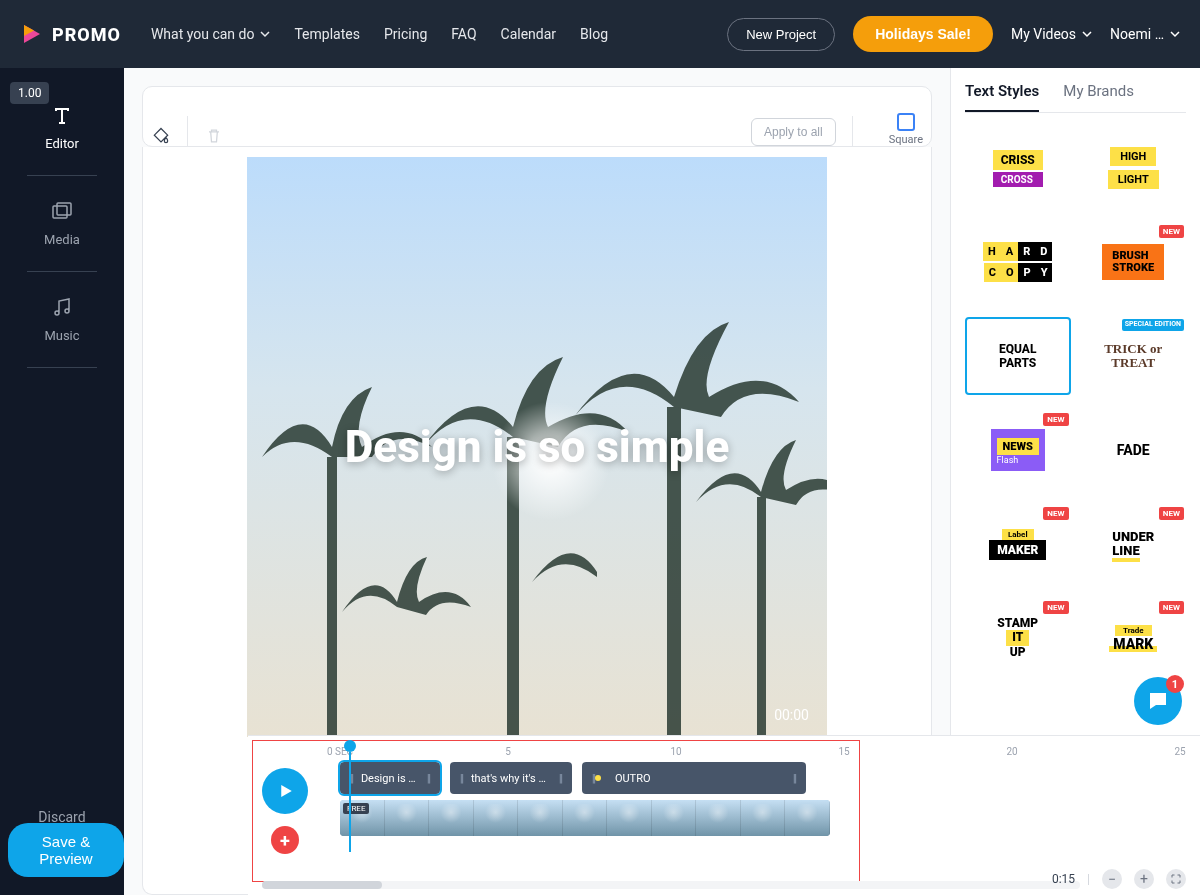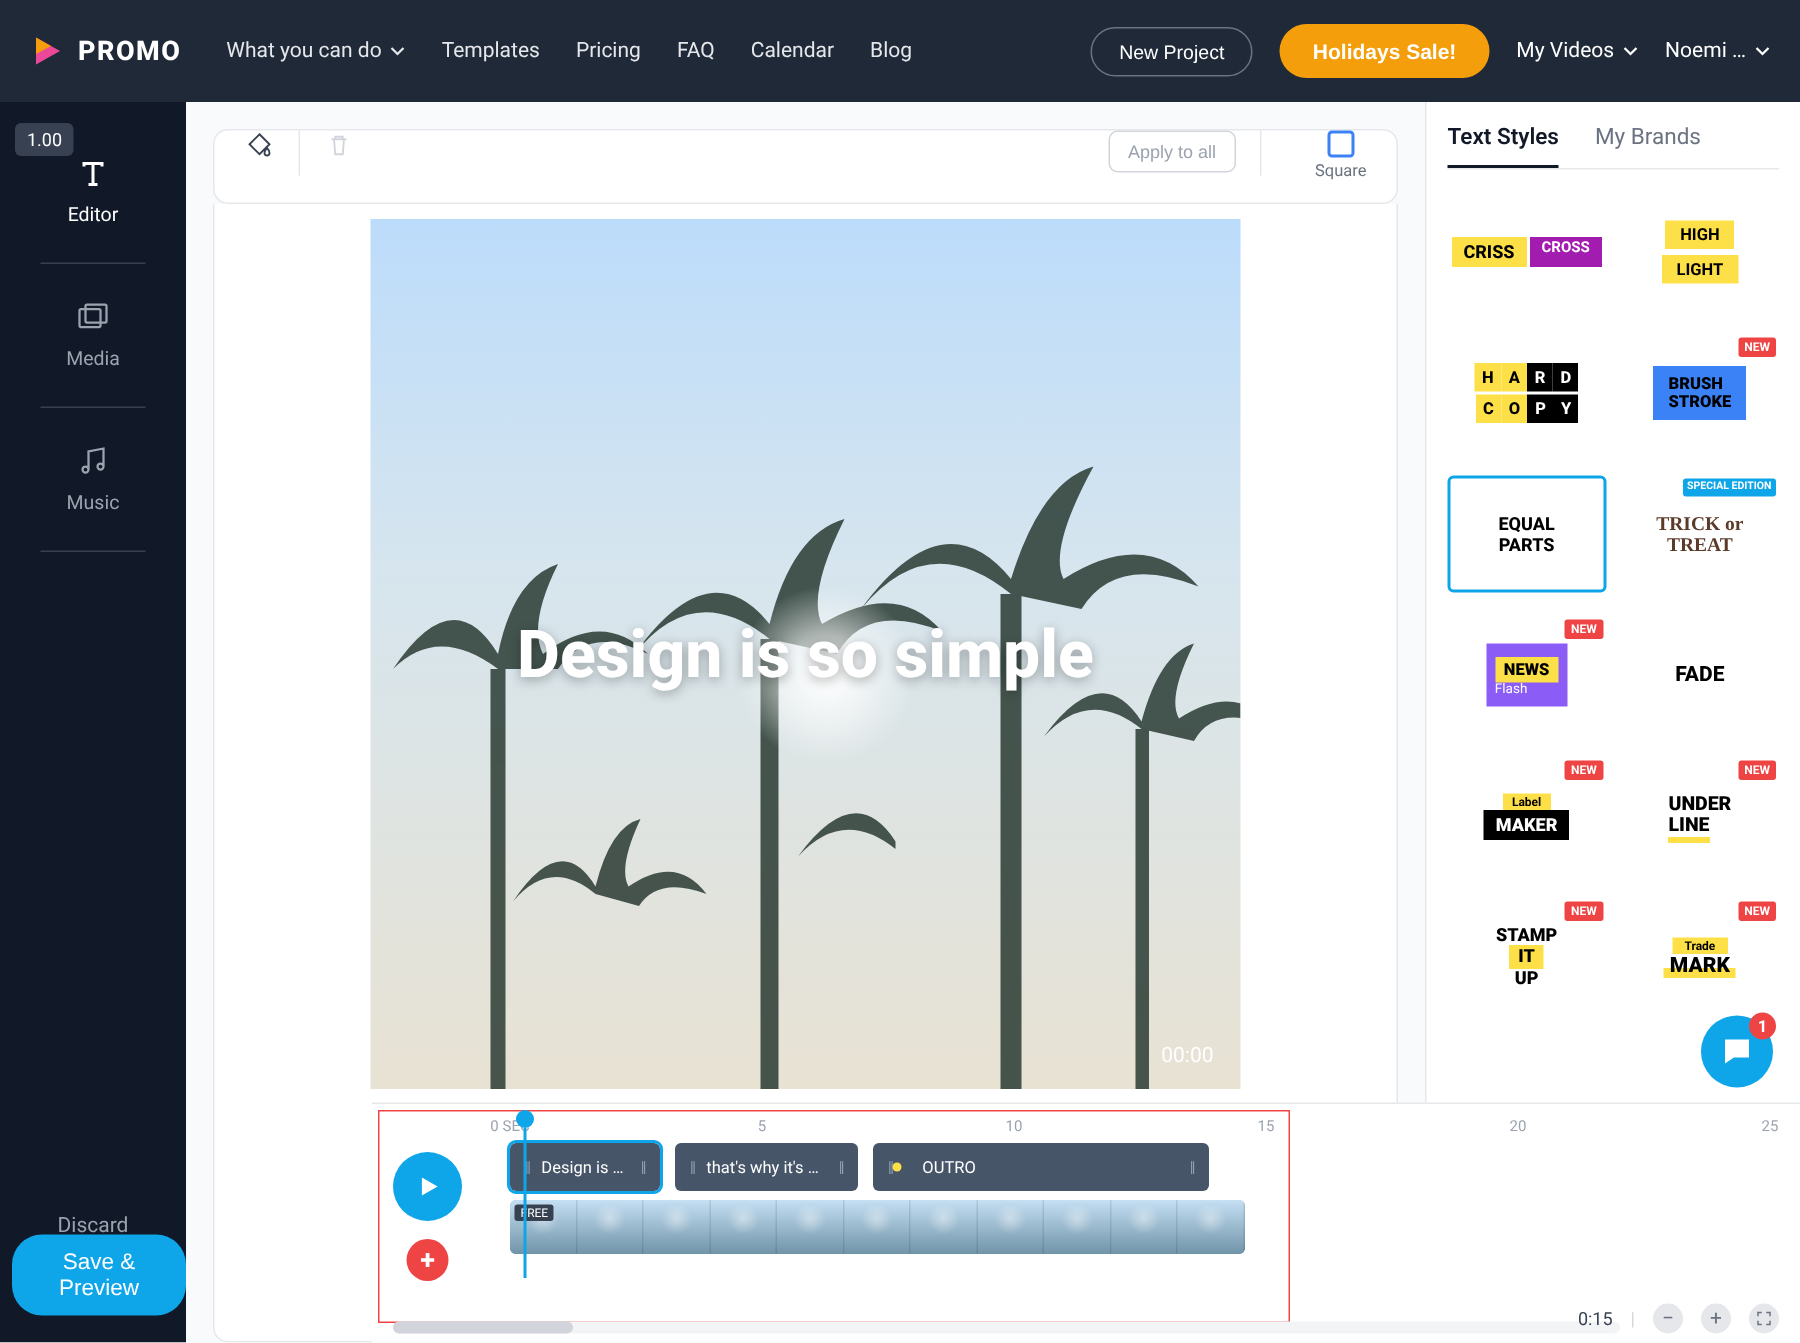--- a/index.html
+++ b/index.html
@@ -29,21 +29,21 @@
 .side-divider { width: 70px; height: 1px; background: #374151; margin: 6px 0; }
 .side-icon { width: 24px; height: 24px; }
 .discard { position: absolute; bottom: 70px; color: #9ca3af; font-size: 14px; cursor: pointer; }
 .save-preview { position: absolute; bottom: 18px; background: #0ea5e9; color: #fff; border: none; padding: 10px 14px; border-radius: 20px; font-size: 15px; font-weight: 500; cursor: pointer; left: 8px; }
 
 
 .main { flex: 1; display: flex; position: relative; background: #f9fafb; }
 
 
 .canvas-col { flex: 1; padding: 18px 18px 0 18px; display: flex; flex-direction: column; }
-.toolbar { background: #fff; border: 1px solid #e5e7eb; border-radius: 10px; height: 50px; display: flex; align-items: flex-start; padding: 0 20px; gap: 16px; }
+.toolbar { background: #fff; border: 1px solid #e5e7eb; border-radius: 10px; height: 61px; display: flex; align-items: flex-end; padding: 0 8px; gap: 16px; }
 .toolbar-icon { width: 20px; height: 20px; cursor: pointer; }
 .tb-divider { width: 1px; height: 30px; background: #e5e7eb; }
 .toolbar-spacer { flex: 1; }
 .apply-all { border: 1px solid #d1d5db; background: #fff; color: #9ca3af; padding: 6px 12px; border-radius: 6px; font-size: 12px; cursor: pointer; }
 .aspect { display: flex; flex-direction: column; align-items: center; gap: 2px; cursor: pointer; margin-left: 20px; }
 .aspect-box { width: 18px; height: 18px; border: 2px solid #3b82f6; border-radius: 3px; }
 .aspect-label { font-size: 11px; color: #6b7280; }
 
 .canvas-frame { background: #fff; border: 1px solid #e5e7eb; border-radius: 0 0 10px 10px; border-top: none; flex: 1; display: flex; align-items: flex-start; justify-content: center; padding: 10px 0; min-height: 0; }
 .canvas { width: 580px; height: 580px; position: relative; overflow: hidden; background: linear-gradient(180deg,#bcdcfb 0%,#d6e5ee 40%,#e8e2d3 100%); display: flex; align-items: center; justify-content: center; }
@@ -56,32 +56,32 @@
 .right { width: 250px; background: #fff; border-left: 1px solid #e5e7eb; padding: 14px; overflow-y: auto; }
 .tabs { display: flex; gap: 24px; border-bottom: 1px solid #e5e7eb; margin-bottom: 16px; }
 .tab { font-size: 15px; color: #6b7280; padding-bottom: 10px; cursor: pointer; }
 .tab.active { color: #111827; font-weight: 600; border-bottom: 2px solid #111827; }
 .styles-grid { display: grid; grid-template-columns: 1fr 1fr; gap: 16px 10px; }
 .style-card { height: 78px; display: flex; align-items: center; justify-content: center; cursor: pointer; position: relative; }
 .style-card.selected { border: 2px solid #0ea5e9; border-radius: 4px; }
 .new-tag { position: absolute; top: 2px; right: 2px; background: #ef4444; color: #fff; font-size: 8px; padding: 2px 4px; border-radius: 2px; font-weight: 700; }
 .special-tag { position: absolute; top: 2px; right: 2px; background: #0ea5e9; color: #fff; font-size: 7px; padding: 2px 3px; border-radius: 2px; font-weight: 700; line-height: 1.1; }
 
-.ts-criss { display: flex; flex-direction: row; gap: 2px; }
+.ts-criss { display: flex; flex-direction: column; gap: 2px; }
 .ts-criss-top { background: #fde047; color: #000; font-weight: 800; font-size: 12px; padding: 3px 8px; }
 .ts-criss-bot { background: #a21caf; color: #fff; font-weight: 700; font-size: 10px; padding: 2px 8px; }
 .ts-high { display: flex; flex-direction: column; gap: 4px; align-items: center; }
 .ts-high span { background: #fde047; color: #000; font-weight: 700; font-size: 11px; padding: 3px 10px; }
 .ts-hard { display: flex; flex-direction: column; gap: 2px; align-items: flex-end; }
 .ts-hard-top { display: flex; }
 .ts-hard-top span { font-weight: 800; font-size: 11px; padding: 3px 5px; }
 .ts-hard-top span:nth-child(1),.ts-hard-top span:nth-child(2) { background: #fde047; color: #000; }
 .ts-hard-top span:nth-child(3),.ts-hard-top span:nth-child(4) { background: #000; color: #fff; }
 .ts-hard-bot span { background: #fde047; color: #000; font-weight: 800; font-size: 11px; padding: 3px 5px; }
-.ts-brush { background: #3b82f6; padding: 6px 10px; }
+.ts-brush { background: #f97316; padding: 6px 10px; }
 .ts-brush-text { color: #000; font-weight: 900; font-size: 11px; line-height: 1.1; }
 .ts-equal { color: #000; font-weight: 800; font-size: 12px; line-height: 1.2; text-align: center; }
 .ts-trick { color: #5b3a29; font-family: serif; font-weight: 900; font-size: 13px; text-align: center; line-height: 1.05; }
 .ts-news { background: #8b5cf6; padding: 6px; position: relative; }
 .ts-news-top { background: #fde047; color: #000; font-weight: 900; font-size: 11px; padding: 2px 6px; display: inline-block; }
 .ts-news-bot { color: #fff; font-size: 9px; }
 .ts-fade { color: #000; font-weight: 800; font-size: 14px; }
 .ts-maker { display: flex; flex-direction: column; align-items: center; }
 .ts-maker-top { background: #fde047; color: #000; font-size: 8px; padding: 1px 6px; font-weight: 700; }
 .ts-maker-bot { background: #000; color: #fff; font-weight: 900; font-size: 12px; padding: 3px 8px; }

